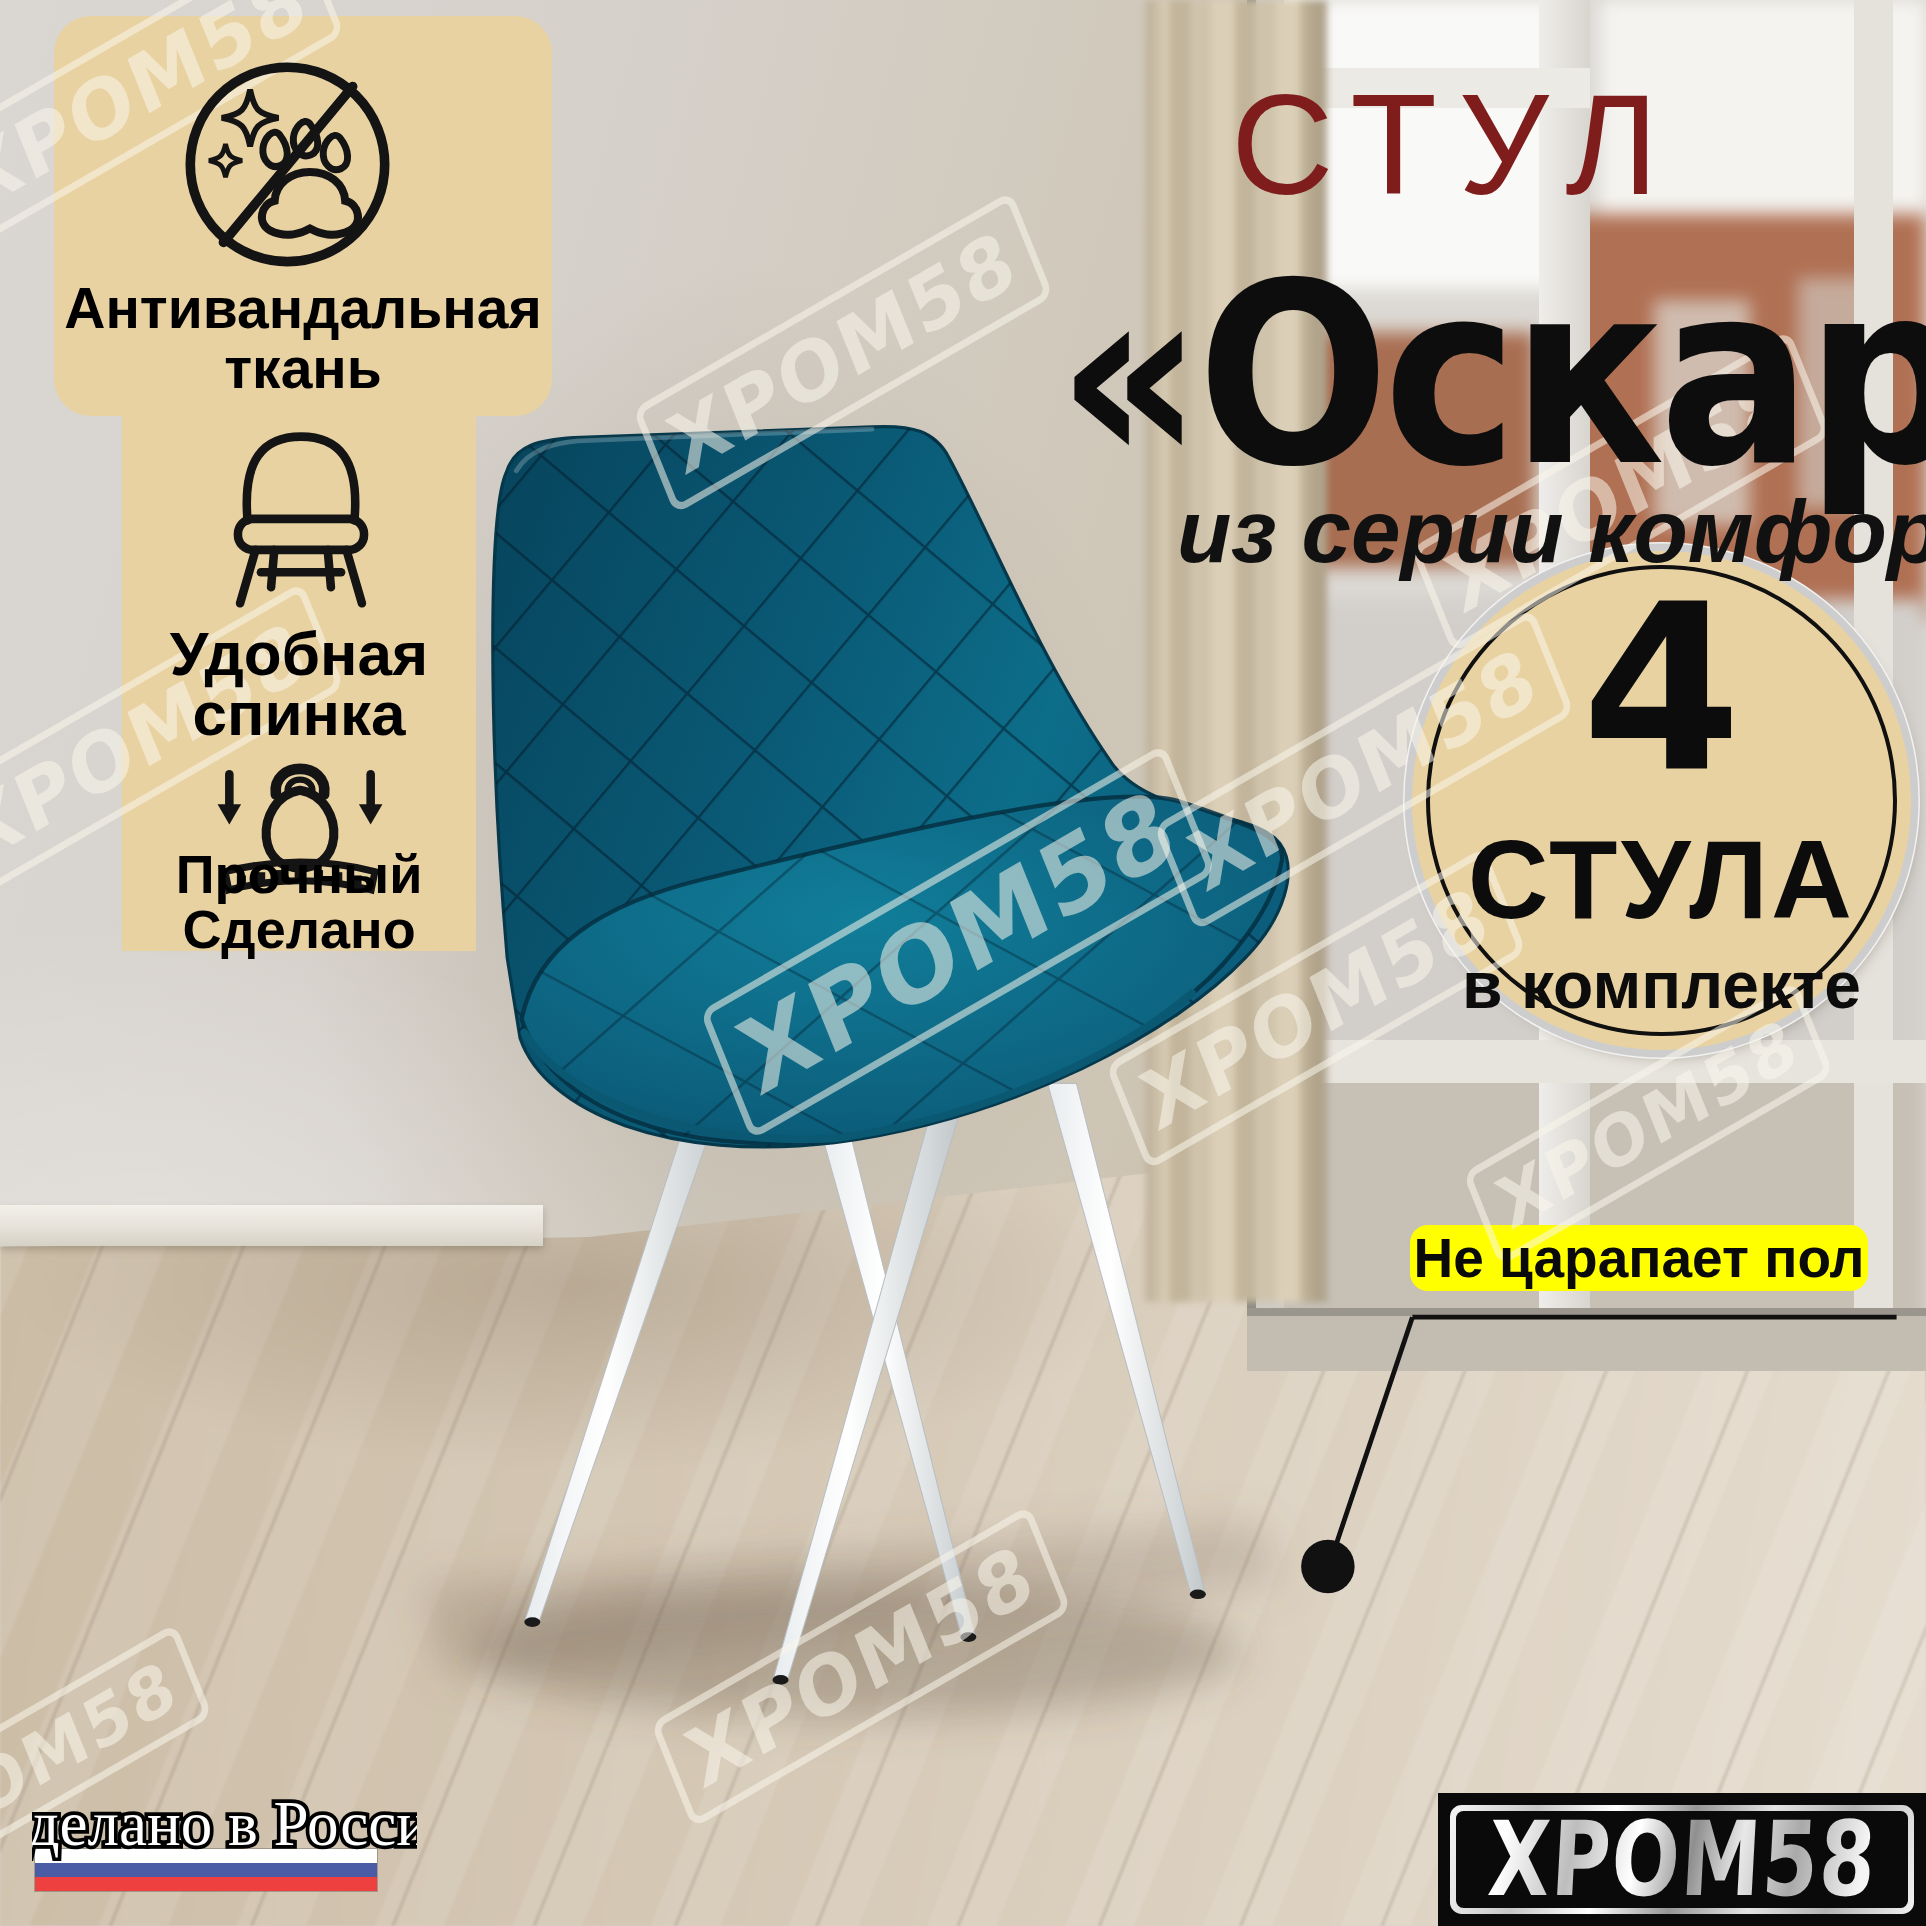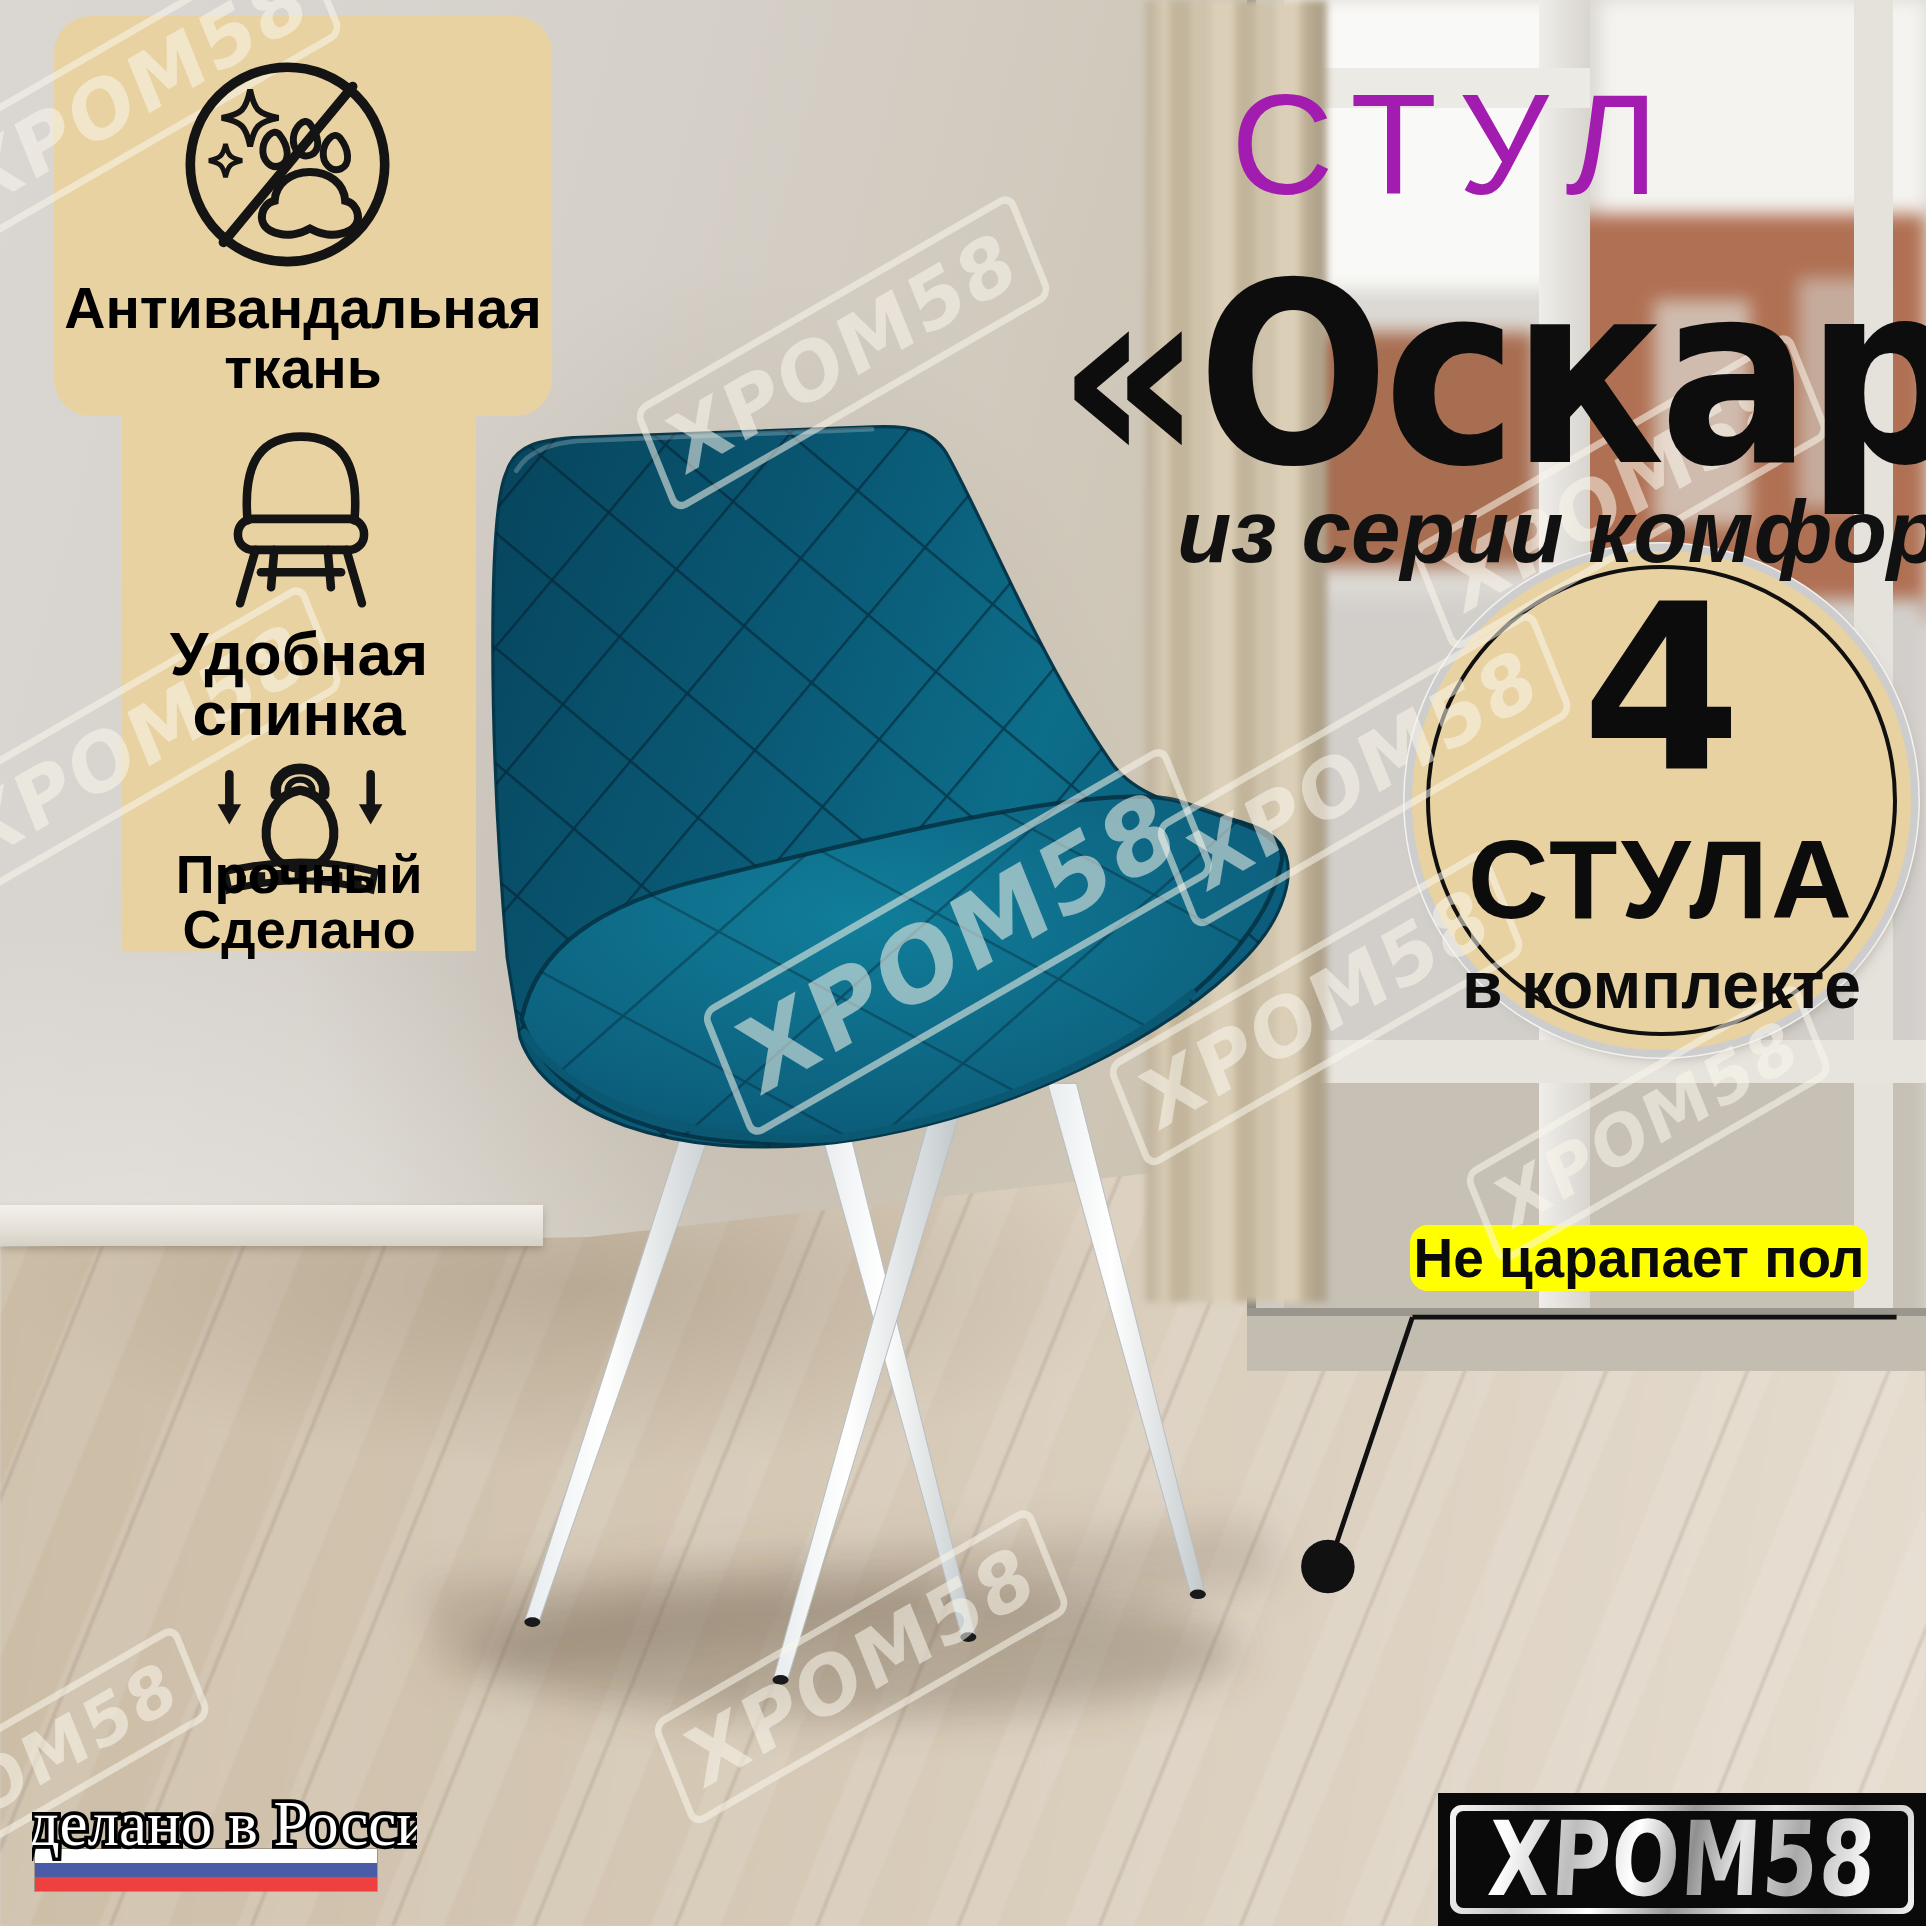--- a/index.html
+++ b/index.html
@@ -45,21 +45,21 @@
 
   
   .panel{position:absolute;background:#e9d2a2;}
   .above{position:absolute;z-index:4;}
   .feature-text{width:100%;text-align:center;font-weight:bold;color:#000000;}
   .b1-text{left:54px;top:278px;width:498px;font-size:57px;line-height:60px;}
   .b2-text{left:122px;top:624px;width:354px;font-size:62px;line-height:60px;}
   .b3-text{left:122px;top:847px;width:354px;font-size:54px;line-height:55px;}
 
   .kicker{left:1220px;top:63px;width:471px;text-align:center;
-      font-size:142px;font-weight:400;letter-spacing:21.4px;color:#a21caf;white-space:nowrap;}
+      font-size:142px;font-weight:400;letter-spacing:21.4px;color:#7f1d1d;white-space:nowrap;}
   .prod-name{left:1011px;top:229px;width:920px;text-align:center;color:#0d0d0d;
       font-family:"DejaVu Sans",sans-serif;font-weight:bold;font-size:251px;letter-spacing:-6.4px;
       transform:scaleX(.9);transform-origin:50% 50%;white-space:nowrap;}
   .series{left:1177px;top:480px;width:728px;text-align:right;
       font-style:italic;font-weight:bold;font-size:89px;color:#111;white-space:nowrap;}
 
   .circle-badge{position:absolute;left:1412px;top:551px;width:499px;height:499px;border-radius:50%;
       background:#e9d2a2;
       box-shadow:0 0 0 7.5px #cdcdcd, 0 0 0 9px #f2f2f2, 5.4px 7.5px 14px rgba(80,70,50,.35);}
   .circle-badge::after{content:"";position:absolute;inset:14px;border:4.3px solid #101010;border-radius:50%;}

